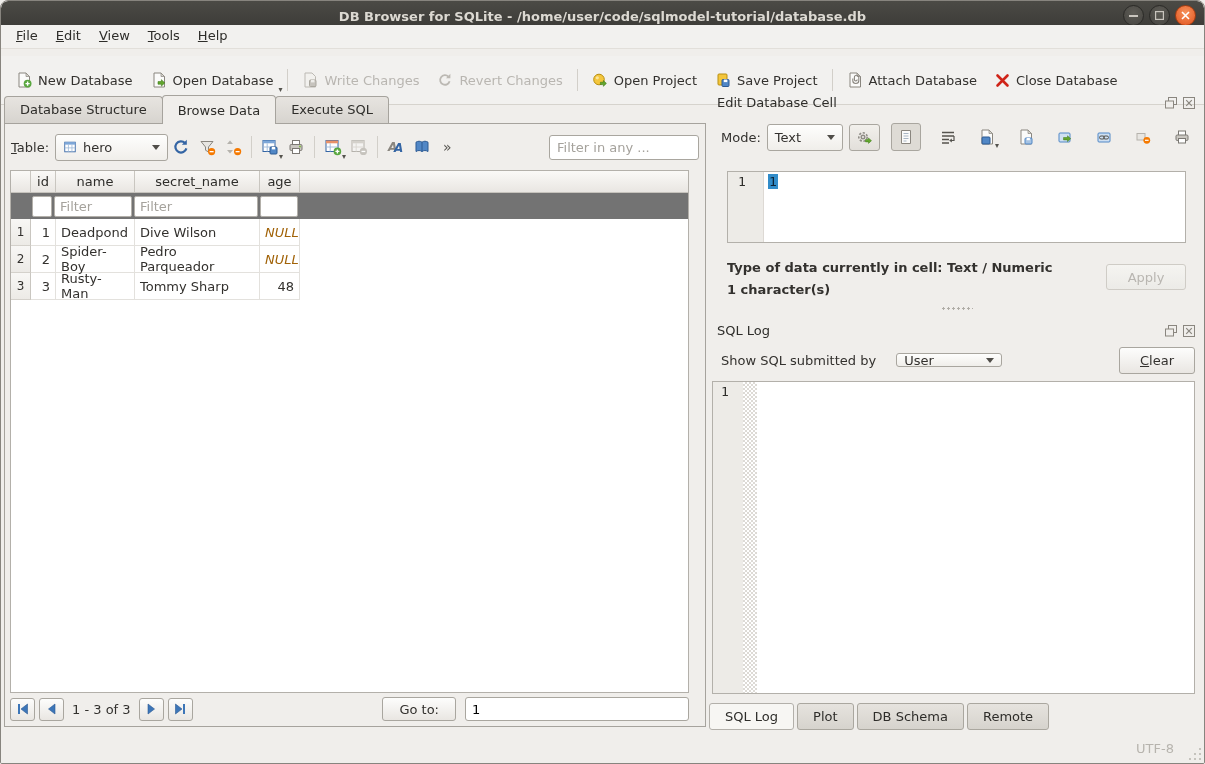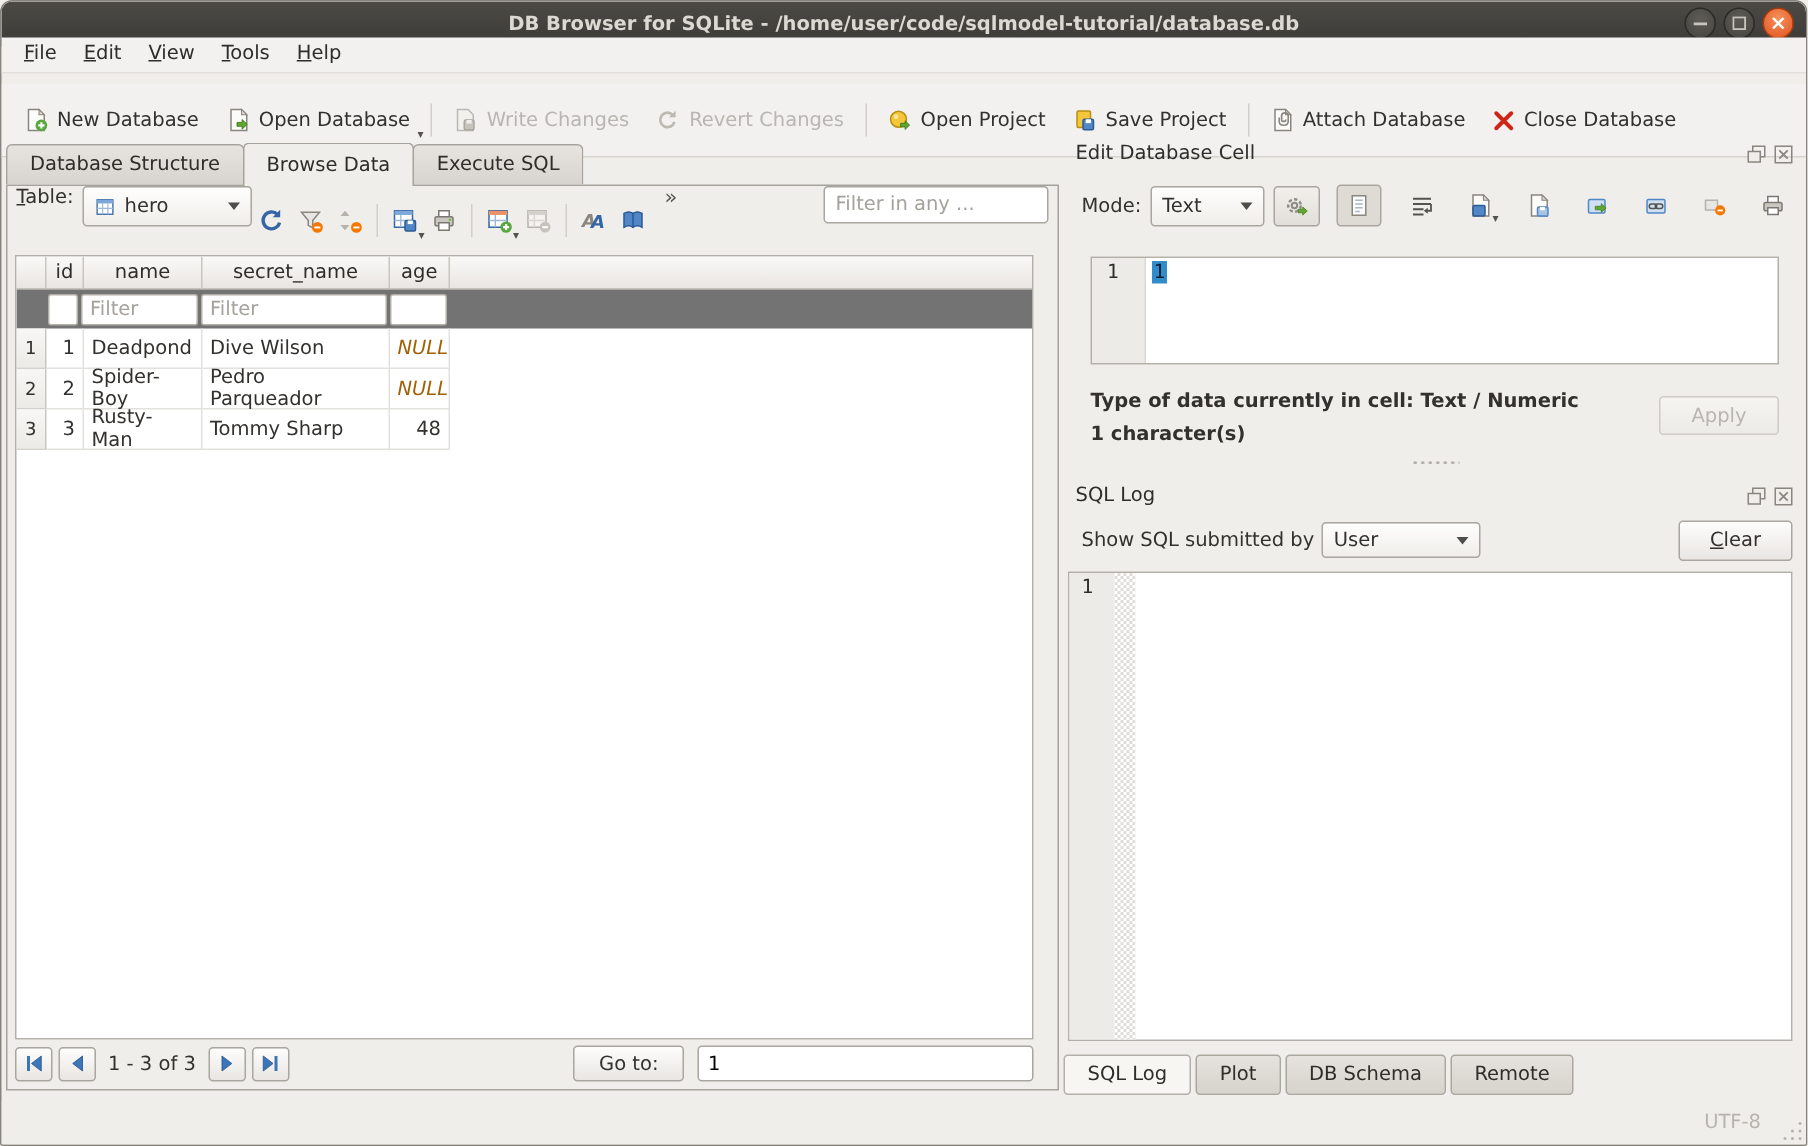--- a/index.html
+++ b/index.html
@@ -27,21 +27,21 @@
   .tsep { width:1px; height:22px; background:#d2cfc9; margin:0 5px; }
   .mini-caret { position:absolute; right:0px; bottom:-1px; font-size:8px; color:#55534e; }
 
   
   .left-region { position:absolute; left:0; top:88px; width:710px; bottom:29px; }
   .tabbar { position:absolute; top:0; left:3px; right:0; height:34px; display:flex; align-items:flex-end; }
   .tab { padding:5px 15px 6px; border:1px solid #a6a39d; border-bottom:none; background:linear-gradient(#e7e4e0,#d7d4cf); border-radius:4px 4px 0 0; margin-right:-1px; position:relative; color:#2e2d2a; }
   .tab.active { background:#f0eeeb; z-index:3; padding-top:7px; font-weight:normal; top:1px; }
   .page-frame { position:absolute; top:34px; left:3px; right:5px; bottom:7px; border:1px solid #a6a39d; background:#f0eeeb; z-index:2; }
 
-  .browse-controls { position:absolute; top:0; left:0; right:0; height:46px; display:flex; padding:0 6px; }
+  .browse-controls { position:absolute; top:0; left:0; right:0; height:46px; display:flex; align-items:center; padding:0 6px; }
   .lbl { margin-right:6px; }
   .combo { height:27px; border:1px solid #a9a69f; border-radius:3px; background:linear-gradient(#fefefd,#f0eeea); display:flex; align-items:center; padding:0 7px; gap:6px; position:relative; }
   .combo .caret { width:0; height:0; border-left:4px solid transparent; border-right:4px solid transparent; border-top:5px solid #4f4d48; margin-left:auto; }
   .table-combo { width:113px; }
   .ibtn { position:relative; width:26px; height:26px; display:flex; align-items:center; justify-content:center; border-radius:3px; }
   .igroup { display:flex; align-items:center; }
   .chev { color:#55534e; font-size:14px; margin:0 4px 0 8px; }
   .filter-any { margin-left:auto; width:150px; height:25px; border:1px solid #a9a69f; border-radius:3px; padding:0 7px; font-size:13px; font-family:inherit; color:#33312e; background:#fff; }
   .filter-any::placeholder { color:#a5a29c; }
 
@@ -86,21 +86,21 @@
 
   .cell-editor { position:absolute; top:82px; left:20px; right:18px; height:72px; border:1px solid #b3b0aa; background:#fff; display:flex; }
   .gutter { width:36px; background:#edebe7; border-right:1px solid #ddd9d4; font-family:"DejaVu Sans Mono","Liberation Mono",monospace; font-size:13px; color:#2e2d2a; padding:2px 0 0 10px; }
   .cell-content { font-family:"DejaVu Sans Mono","Liberation Mono",monospace; font-size:13px; padding:2px 0 0 4px; }
   .sel { background:#318cc9; color:#0c2235; padding:0 1px; }
 
   .cell-info { position:absolute; top:168px; left:20px; line-height:22px;font-weight:bold; }
   .apply-btn { position:absolute; top:175px; right:18px; width:80px; height:26px; border:1px solid #cfccc6; border-radius:3px; background:linear-gradient(#f5f4f1,#ecebe7); color:#b9b6b1; display:flex; align-items:center; justify-content:center; }
 
   .log-row { position:absolute; top:28px; left:14px; right:9px; height:30px; display:flex; align-items:center; }
-  .user-combo { width:106px; height:24px; margin-left:5px; }
+  .user-combo { width:106px; height:14px; margin-left:20px; }
   .clear-btn { height:27px; padding:0 20px; border:1px solid #a9a69f; border-radius:3px; background:linear-gradient(#fdfdfc,#e9e6e2); display:flex; align-items:center; margin-left:auto; }
   .log-editor { position:absolute; top:64px; left:5px; right:9px; bottom:40px; border:1px solid #b3b0aa; background:#fff; display:flex; }
   .log-gutter { width:30px; background:#edebe7; font-family:"DejaVu Sans Mono","Liberation Mono",monospace; font-size:13px; color:#2e2d2a; padding:2px 0 0 8px; }
   .fold-margin { width:14px; background-image:
       linear-gradient(45deg,#dddad5 25%,transparent 25%,transparent 75%,#dddad5 75%),
       linear-gradient(45deg,#dddad5 25%,transparent 25%,transparent 75%,#dddad5 75%);
     background-size:4px 4px; background-position:0 0,2px 2px; background-color:#fff; }
 
   .bottom-tabs { position:absolute; bottom:4px; left:2px; display:flex; gap:3px; }
   .btab { padding:5px 15px; border:1px solid #aaa79f; border-radius:3px; background:linear-gradient(#e6e3de,#d6d3cd); color:#2e2d2a; }

